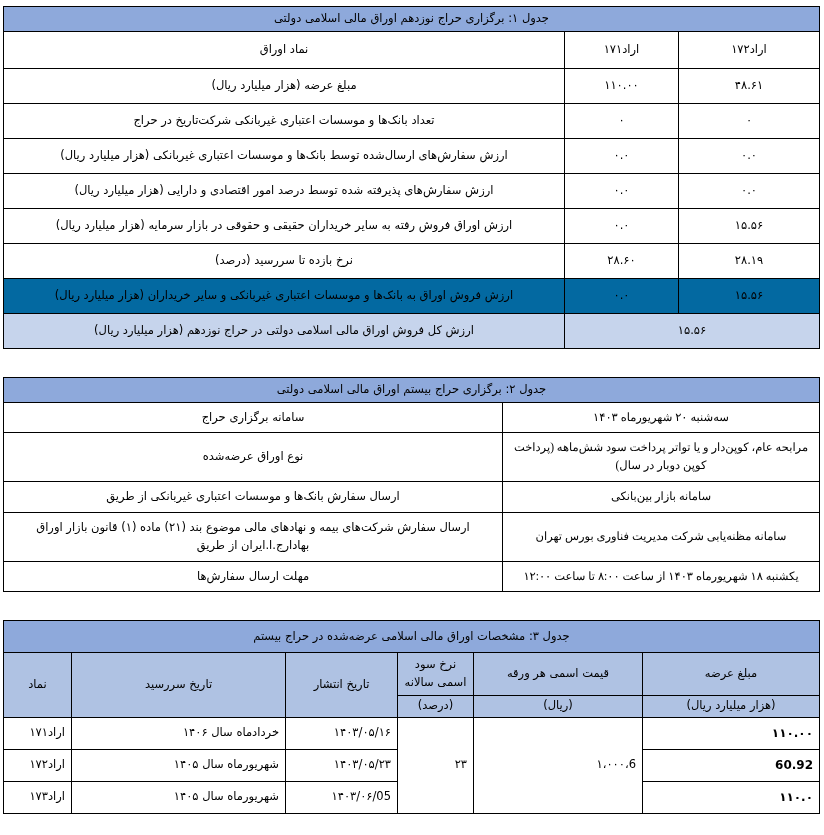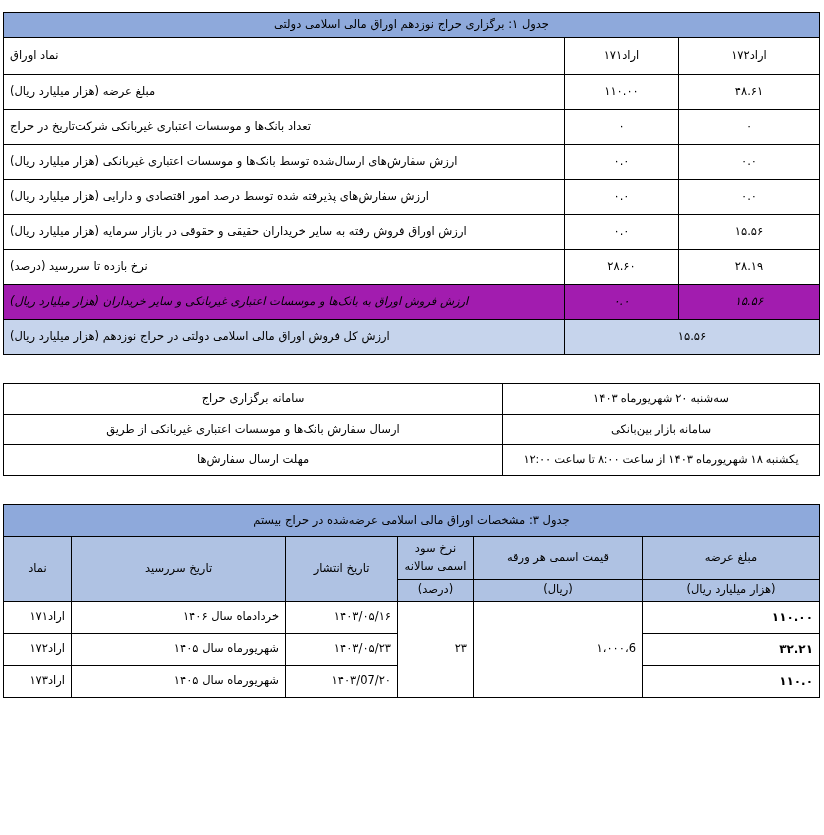--- a/index.html
+++ b/index.html
@@ -14,21 +14,21 @@
     font-family: "DejaVu Sans", "Liberation Sans", sans-serif;
     direction: rtl;
     color: #000000;
     overflow: hidden;
   }
   .page {
     width: 824px;
     height: 835px;
     position: relative;
     box-sizing: border-box;
-    padding: 12px 4px 0 4px;
+    padding: 6px 4px 0 4px;
   }
   table.tbl {
     border-collapse: collapse;
     width: 816px;
     table-layout: fixed;
     margin: 0 auto;
   }
   table.tbl td, table.tbl th {
     border: 1px solid #000000;
     padding: 3px 6px;
@@ -40,36 +40,35 @@
   .title-cell {
     background: #8EA9DB;
     color: #000000;
     font-weight: bold;
     text-align: center;
     font-size: 13.2px;
     padding: 5px 4px;
     letter-spacing: 0.2px;
   }
   .label-cell {
-    text-align: left;
+    text-align: center;
     padding-right: 10px;
   }
   .num-cell {
     text-align: center;
     font-size: 12px;
   }
   .hdr-sym {
     text-align: center;
     font-weight: bold;
     font-size: 12.5px;
   }
   .row-highlight td {
-    background: #a21caf;
-    font-weight: bold;
-    font-style: italic;
+    background: #0369a1;
+    font-weight: bold;
   }
   .row-highlight td.label-cell {
     font-weight: normal;
   }
   .row-total td {
     background: #C6D4EC;
     font-weight: bold;
     font-size: 12px;
   }
   .t1 col.c-label { width: 561px; }
@@ -185,26 +184,37 @@
 
   <div class="gap-1"></div>
 
   <table class="tbl t2">
     <colgroup>
       <col class="c-a">
         <col class="c-q">
     </colgroup>
     <tbody>
       <tr>
+        <td class="title-cell" colspan="2">جدول ۲: برگزاری حراج بیستم اوراق مالی اسلامی دولتی</td>
+      </tr>
+      <tr>
         <td class="a-cell">سه‌شنبه ۲۰ شهریورماه ۱۴۰۳</td>
         <td class="q-cell">سامانه برگزاری حراج</td>
       </tr>
       <tr>
+        <td class="a-cell">مرابحه عام، کوپن‌دار و یا تواتر پرداخت سود شش‌ماهه (پرداخت کوپن دوبار در سال)</td>
+        <td class="q-cell">نوع اوراق عرضه‌شده</td>
+      </tr>
+      <tr>
         <td class="a-cell">سامانه بازار بین‌بانکی</td>
         <td class="q-cell">ارسال سفارش بانک‌ها و موسسات اعتباری غیربانکی از طریق</td>
+      </tr>
+      <tr>
+        <td class="a-cell">سامانه مظنه‌یابی شرکت مدیریت فناوری بورس تهران</td>
+        <td class="q-cell">ارسال سفارش شرکت‌های بیمه و نهادهای مالی موضوع بند (۲۱) ماده (۱) قانون بازار اوراق بهادارج.ا.ایران از طریق</td>
       </tr>
       <tr>
         <td class="a-cell">یکشنبه ۱۸ شهریورماه ۱۴۰۳ از ساعت ۸:۰۰ تا ساعت ۱۲:۰۰</td>
         <td class="q-cell">مهلت ارسال سفارش‌ها</td>
       </tr>
     </tbody>
   </table>
 
   <div class="gap-2"></div>
 
@@ -243,27 +253,27 @@
 
       <tr>
         <td class="amt">۱۱۰.۰۰</td>
         <td rowspan="3">۱،۰۰۰،6</td>
         <td rowspan="3">۲۳</td>
         <td>۱۴۰۳/۰۵/۱۶</td>
         <td>خردادماه سال ۱۴۰۶</td>
         <td>اراد۱۷۱</td>
       </tr>
       <tr>
-        <td class="amt">۳۲.۲۱</td>
+        <td class="amt">60.92</td>
         <td>۱۴۰۳/۰۵/۲۳</td>
         <td>شهریورماه سال ۱۴۰۵</td>
         <td>اراد۱۷۲</td>
       </tr>
       <tr>
         <td class="amt">۱۱۰.۰</td>
-        <td>۱۴۰۳/07/۲۰</td>
+        <td>۱۴۰۳/۰۶/05</td>
         <td>شهریورماه سال ۱۴۰۵</td>
         <td>اراد۱۷۳</td>
       </tr>
     </tbody>
   </table>
 
 </div>
 
 </body></html>

